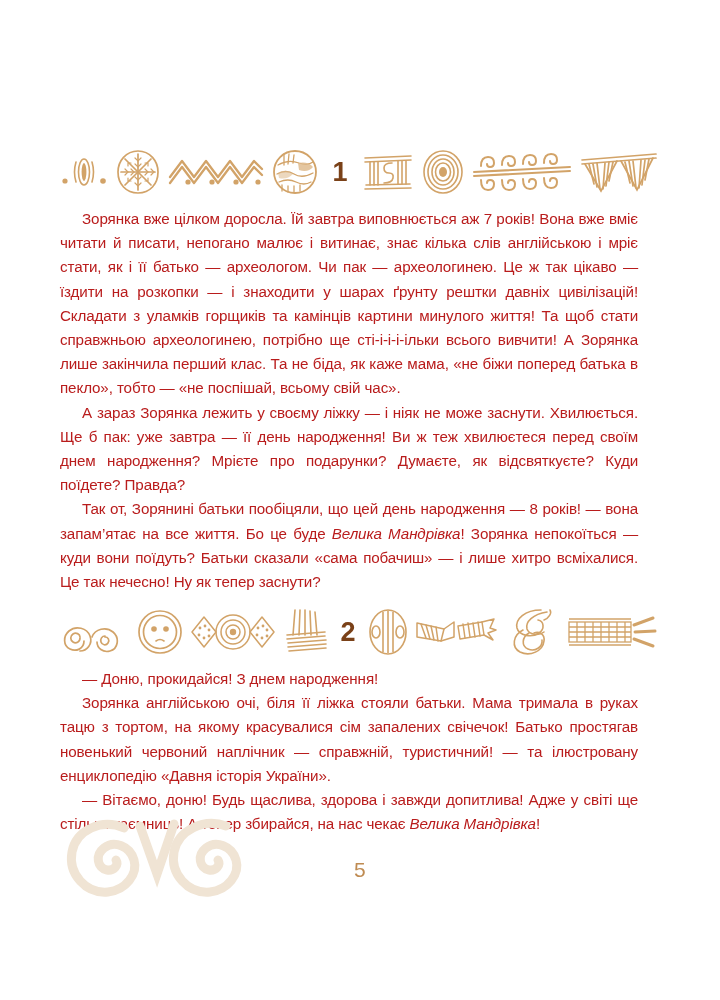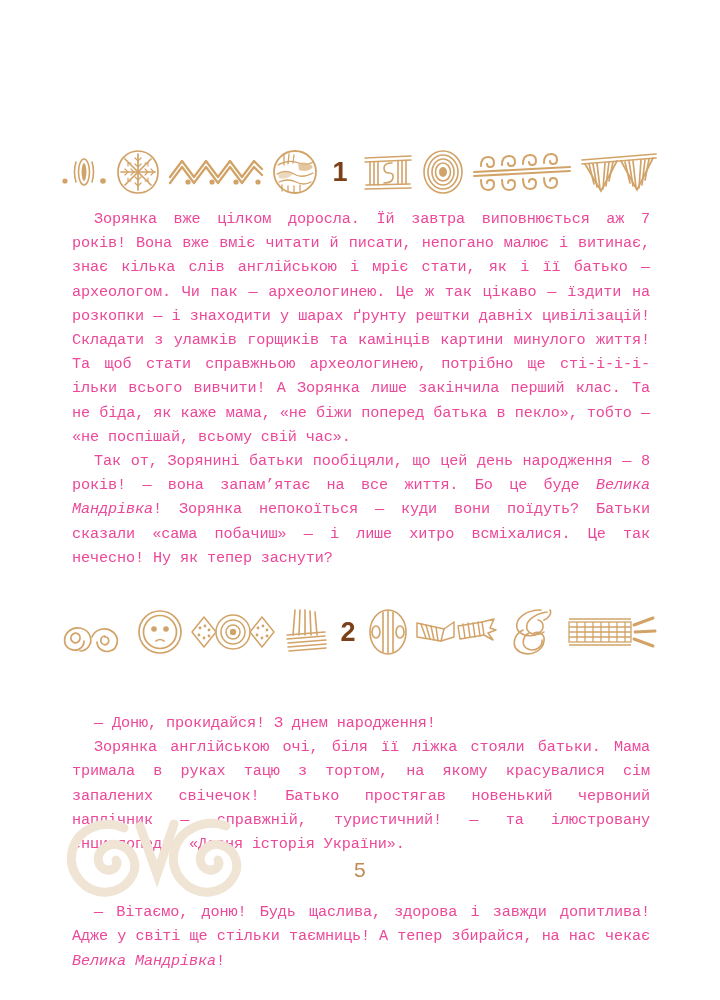--- a/index.html
+++ b/index.html
@@ -41,37 +41,36 @@
     font-size: 27px;
     color: #7a4118;
     line-height: 1;
     padding: 0 7px;
     user-select: none;
   }
 
   
   .body-text {
     position: absolute;
-    left: 72px;
+    left: 60px;
     width: 578px;
-    color: #ec4899;
-    font-family: Liberation Mono, monospace;
+    color: #b91c1c;
+    font-family: Liberation Sans, sans-serif;
     font-size: 15.2px;
     line-height: 24.2px;
     text-align: justify;
     text-justify: inter-word;
     letter-spacing: -0.12px;
   }
   .body-text p {
     margin: 0;
     text-indent: 22px;
   }
   .body-text p.dash-start {
     text-indent: 22px;
-    margin-top: 44px;
   }
   #text-block-1 { top: 207px; }
   #text-block-2 { top: 667px; }
 
   em.work-title {
     font-style: italic;
   }
 
   
   #watermark {
@@ -217,20 +216,23 @@
         <line x1="69" y1="8" x2="65" y2="29"></line>
       </g>
     </svg>
   </div>
 
   <div class="body-text" id="text-block-1">
     <p>
       <span>Зорянка вже цілком доросла. Їй завтра виповнюється аж 7 років! Вона вже вміє читати й писати, непогано малює і витинає, знає кілька слів англійською і мріє стати, як і її батько — археологом. Чи пак — археологинею. Це ж так цікаво — їздити на розкопки — і знаходити у шарах ґрунту рештки давніх цивілізацій! Складати з уламків горщиків та камінців картини минулого життя! Та щоб стати справжньою археологинею, потрібно ще сті-і-і-і-ільки всього вивчити! А Зорянка лише закінчила перший клас. Та не біда, як каже мама, «не біжи поперед батька в пекло», тобто — «не поспішай, всьому свій час».</span>
     </p>
     <p>
+      <span>А зараз Зорянка лежить у своєму ліжку — і ніяк не може заснути. Хвилюється. Ще б пак: уже завтра — її день народження! Ви ж теж хвилюєтеся перед своїм днем народження? Мрієте про подарунки? Думаєте, як відсвяткуєте? Куди поїдете? Правда?</span>
+    </p>
+    <p>
       <span>Так от, Зорянині батьки пообіцяли, що цей день народження — 8 років! — вона запам’ятає на все життя. Бо це буде </span><em class="work-title">Велика Мандрівка</em><span>! Зорянка непокоїться — куди вони поїдуть? Батьки сказали «сама побачиш» — і лише хитро всміхалися. Це так нечесно! Ну як тепер заснути?</span>
     </p>
   </div>
 
   <div class="ornament-band" id="band-2">
 
     <svg class="orn" width="70" height="42" viewBox="0 0 70 42">
       <g fill="none" stroke="#d2a368" stroke-width="1.7" stroke-linecap="round">
         <path d="M22 30 C22 38 14 41 8 38 C1 35 1 25 7 20 C14 14 25 17 28 25 C31 33 25 40 18 40"></path>
         <path d="M18 27 C18 31 14 33 11 31 C8 29 8 25 11 23 C14 21 18 23 18 26"></path>

